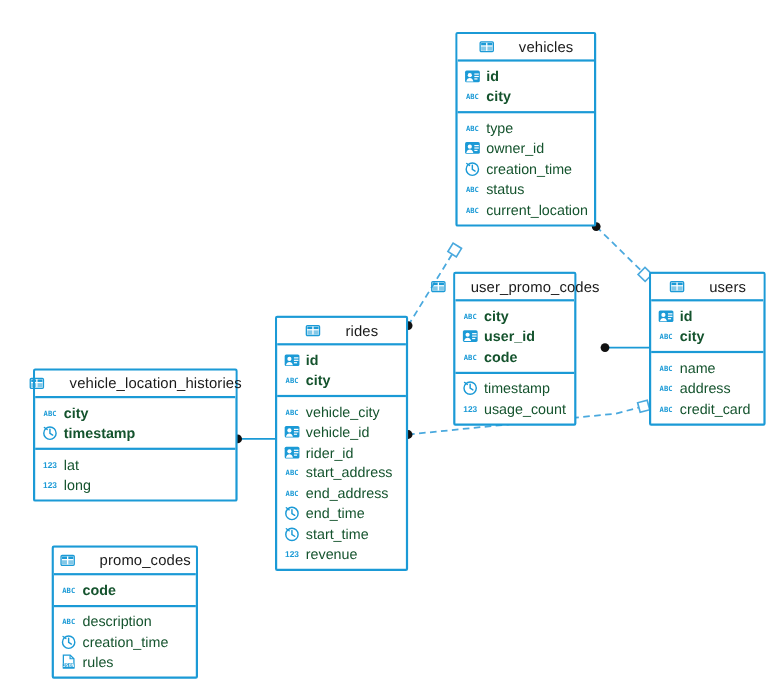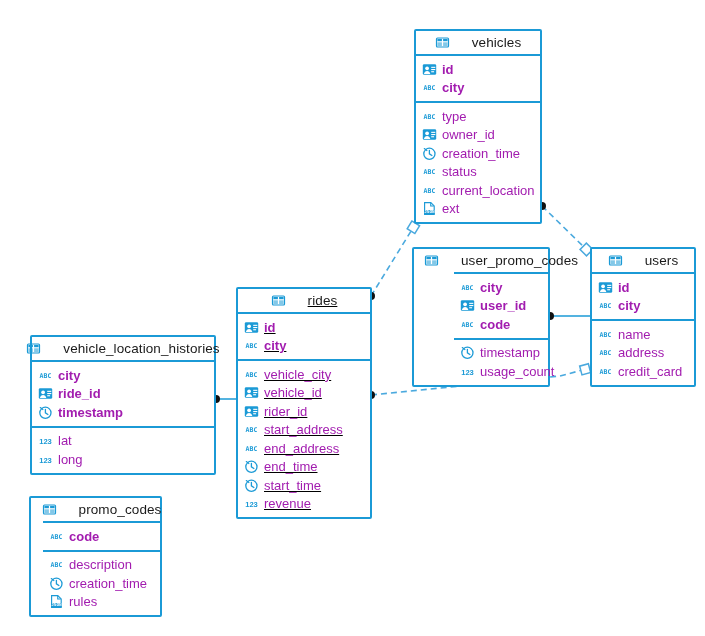--- a/index.html
+++ b/index.html
@@ -61,21 +61,21 @@
   .col-row {
     display: flex;
     align-items: center;
     gap: 5px;
     height: 18.5px;
     padding: 0 6px 0 6px;
     white-space: nowrap;
   }
   .col-name {
     font-size: 13px;
-    color: #a21caf;
+    color: #14532d;
   }
   .keys .col-name {
     font-weight: bold;
   }
   .icon {
     display: inline-flex;
     width: 15px;
     height: 15px;
     flex: 0 0 15px;
     align-items: center;
@@ -192,34 +192,23 @@
             <span class="col-name">status</span>
           </div>
           <div class="col-row">
             <span class="icon">
               <svg width="17" height="15" viewBox="0 0 17 15">
                 <text x="8.5" y="10.6" font-family="DejaVu Sans Mono, monospace" font-size="7.4" font-weight="bold" fill="#1b9ad6" text-anchor="middle">ABC</text>
               </svg>
             </span>
             <span class="col-name">current_location</span>
           </div>
-          <div class="col-row">
-            <span class="icon">
-              <svg width="15" height="15" viewBox="0 0 15 15">
-                <path d="M2.6 1.6h6.2l3.4 3.3v8.5H2.6z" fill="#ffffff" stroke="#1b9ad6" stroke-width="1.15"></path>
-                <path d="M8.7 1.8v3.1h3.2" fill="none" stroke="#1b9ad6" stroke-width="1.05"></path>
-                <rect x="2.1" y="9.0" width="10.6" height="4.2" rx="0.6" fill="#1b9ad6"></rect>
-                <text x="7.4" y="12.4" font-family="DejaVu Sans Mono, monospace" font-size="4.3" font-weight="bold" fill="#ffffff" text-anchor="middle">JSON</text>
-              </svg>
-            </span>
-            <span class="col-name">ext</span>
-          </div>
         </div>
       </div>
-      <div class="table-node" style="left: 412px; top: 247px; width: 138px; padding-left: 40px;">
+      <div class="table-node" style="left: 412px; top: 247px; width: 112px;">
         <div class="tbl-header">
           <span class="icon">
             <svg width="15" height="15" viewBox="0 0 15 15">
               <rect x="1.5" y="3" width="12" height="9" rx="1" fill="none" stroke="#1b9ad6" stroke-width="1.2"></rect>
               <rect x="2.4" y="3.9" width="4.5" height="2.3" fill="#1b9ad6"></rect>
               <rect x="8.1" y="3.9" width="4.5" height="2.3" fill="#1b9ad6"></rect>
               <rect x="2.4" y="7.3" width="4.5" height="3.8" fill="#1b9ad6" opacity="0.55"></rect>
               <rect x="8.1" y="7.3" width="4.5" height="3.8" fill="#1b9ad6" opacity="0.55"></rect>
             </svg>
           </span>
@@ -333,21 +322,21 @@
           <div class="col-row">
             <span class="icon">
               <svg width="17" height="15" viewBox="0 0 17 15">
                 <text x="8.5" y="10.6" font-family="DejaVu Sans Mono, monospace" font-size="7.4" font-weight="bold" fill="#1b9ad6" text-anchor="middle">ABC</text>
               </svg>
             </span>
             <span class="col-name">credit_card</span>
           </div>
         </div>
       </div>
-      <div class="table-node" style="left: 236px; top: 287px; width: 136px; text-decoration: underline;">
+      <div class="table-node" style="left: 250px; top: 287px; width: 121px;">
         <div class="tbl-header">
           <span class="icon">
             <svg width="15" height="15" viewBox="0 0 15 15">
               <rect x="1.5" y="3" width="12" height="9" rx="1" fill="none" stroke="#1b9ad6" stroke-width="1.2"></rect>
               <rect x="2.4" y="3.9" width="4.5" height="2.3" fill="#1b9ad6"></rect>
               <rect x="8.1" y="3.9" width="4.5" height="2.3" fill="#1b9ad6"></rect>
               <rect x="2.4" y="7.3" width="4.5" height="3.8" fill="#1b9ad6" opacity="0.55"></rect>
               <rect x="8.1" y="7.3" width="4.5" height="3.8" fill="#1b9ad6" opacity="0.55"></rect>
             </svg>
           </span>
@@ -475,33 +464,20 @@
             <span class="icon">
               <svg width="17" height="15" viewBox="0 0 17 15">
                 <text x="8.5" y="10.6" font-family="DejaVu Sans Mono, monospace" font-size="7.4" font-weight="bold" fill="#1b9ad6" text-anchor="middle">ABC</text>
               </svg>
             </span>
             <span class="col-name">city</span>
           </div>
           <div class="col-row">
             <span class="icon">
               <svg width="15" height="15" viewBox="0 0 15 15">
-                <rect x="0.8" y="2.2" width="13.4" height="10.6" rx="1.4" fill="#1b9ad6"></rect>
-                <circle cx="5.1" cy="6.3" r="1.9" fill="#ffffff"></circle>
-                <path d="M1.9 12.1c0.4-2.1 1.7-3.1 3.2-3.1s2.8 1 3.2 3.1z" fill="#ffffff"></path>
-                <rect x="9.2" y="4.8" width="4.1" height="1.1" fill="#ffffff"></rect>
-                <rect x="9.2" y="7.0" width="4.1" height="1.1" fill="#ffffff"></rect>
-                <rect x="9.2" y="9.2" width="2.9" height="1.1" fill="#ffffff"></rect>
-              </svg>
-            </span>
-            <span class="col-name">ride_id</span>
-          </div>
-          <div class="col-row">
-            <span class="icon">
-              <svg width="15" height="15" viewBox="0 0 15 15">
                 <circle cx="7.4" cy="7.8" r="5.6" fill="none" stroke="#1b9ad6" stroke-width="1.3"></circle>
                 <path d="M7.4 4.3v3.6l2.5 1.6" fill="none" stroke="#1b9ad6" stroke-width="1.3" stroke-linecap="round"></path>
                 <path d="M2.3 2.6l2.6 1.9" fill="none" stroke="#1b9ad6" stroke-width="1.2" stroke-linecap="round"></path>
               </svg>
             </span>
             <span class="col-name">timestamp</span>
           </div>
         </div>
         <div class="tbl-section cols">
           <div class="col-row">
@@ -515,21 +491,21 @@
           <div class="col-row">
             <span class="icon">
               <svg width="17" height="15" viewBox="0 0 17 15">
                 <text x="8.5" y="11" font-family="Liberation Sans, sans-serif" font-size="8.6" font-weight="bold" fill="#1b9ad6" text-anchor="middle">123</text>
               </svg>
             </span>
             <span class="col-name">long</span>
           </div>
         </div>
       </div>
-      <div class="table-node" style="left: 29px; top: 496px; width: 133px; padding-left: 12px;">
+      <div class="table-node" style="left: 47px; top: 496px; width: 133px;">
         <div class="tbl-header">
           <span class="icon">
             <svg width="15" height="15" viewBox="0 0 15 15">
               <rect x="1.5" y="3" width="12" height="9" rx="1" fill="none" stroke="#1b9ad6" stroke-width="1.2"></rect>
               <rect x="2.4" y="3.9" width="4.5" height="2.3" fill="#1b9ad6"></rect>
               <rect x="8.1" y="3.9" width="4.5" height="2.3" fill="#1b9ad6"></rect>
               <rect x="2.4" y="7.3" width="4.5" height="3.8" fill="#1b9ad6" opacity="0.55"></rect>
               <rect x="8.1" y="7.3" width="4.5" height="3.8" fill="#1b9ad6" opacity="0.55"></rect>
             </svg>
           </span>

